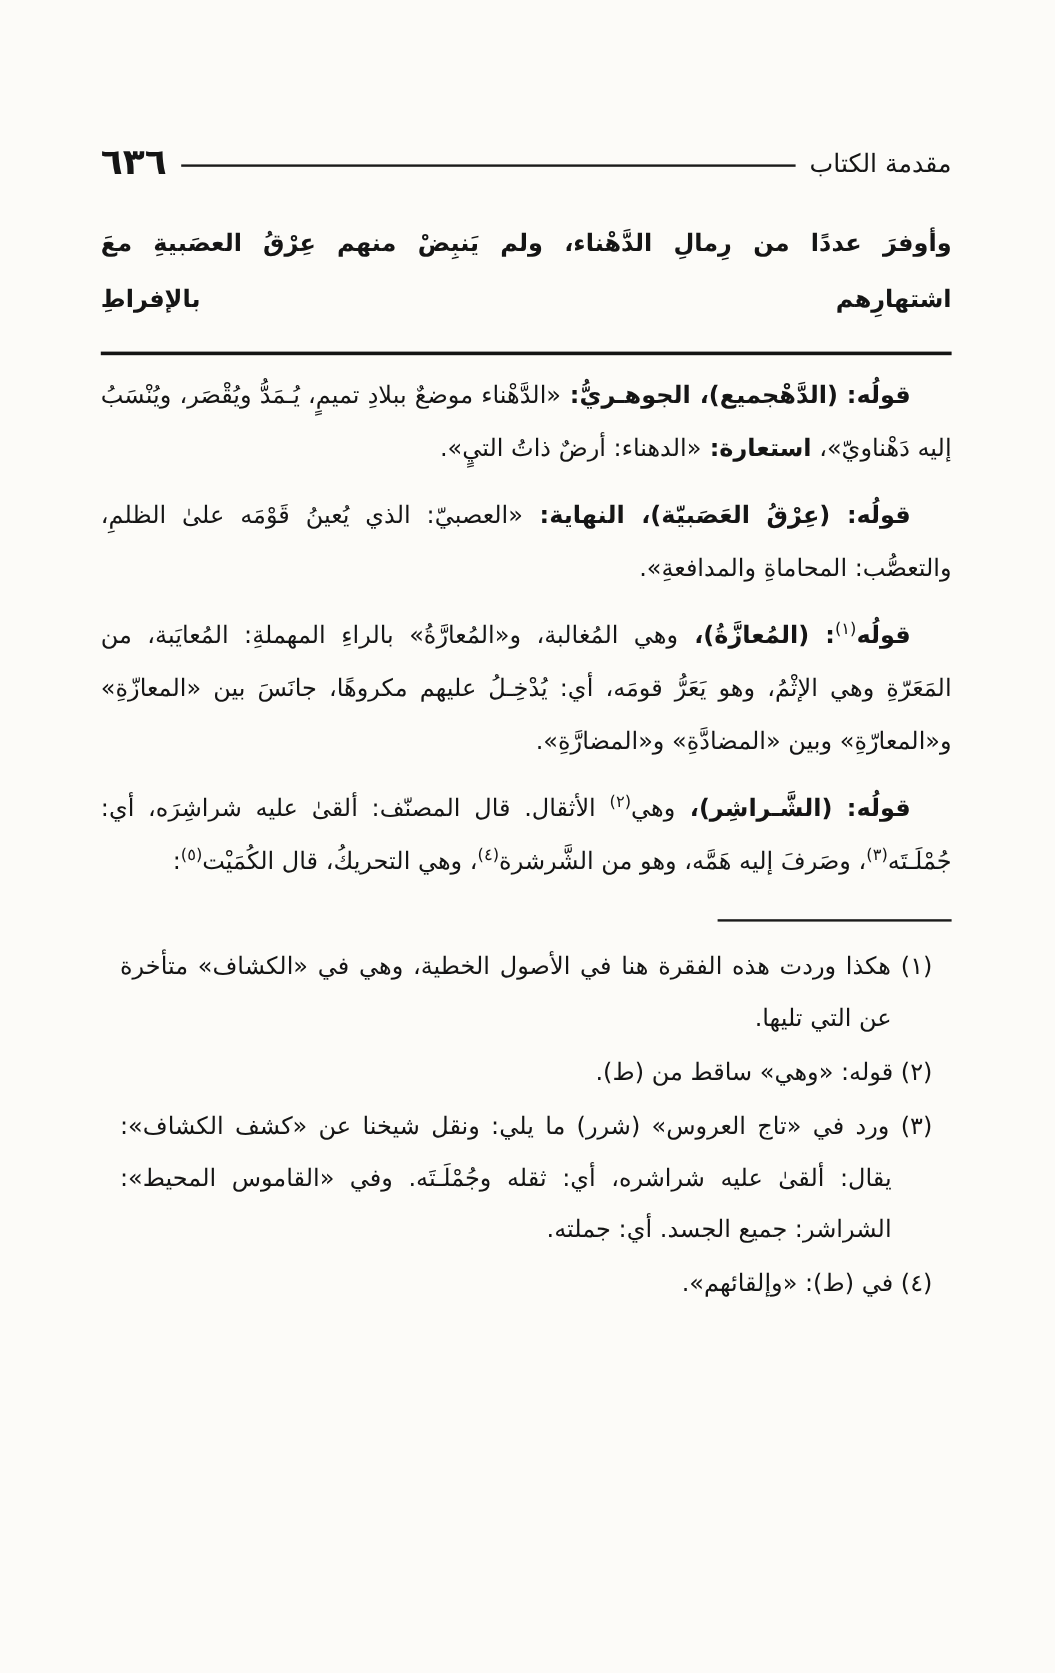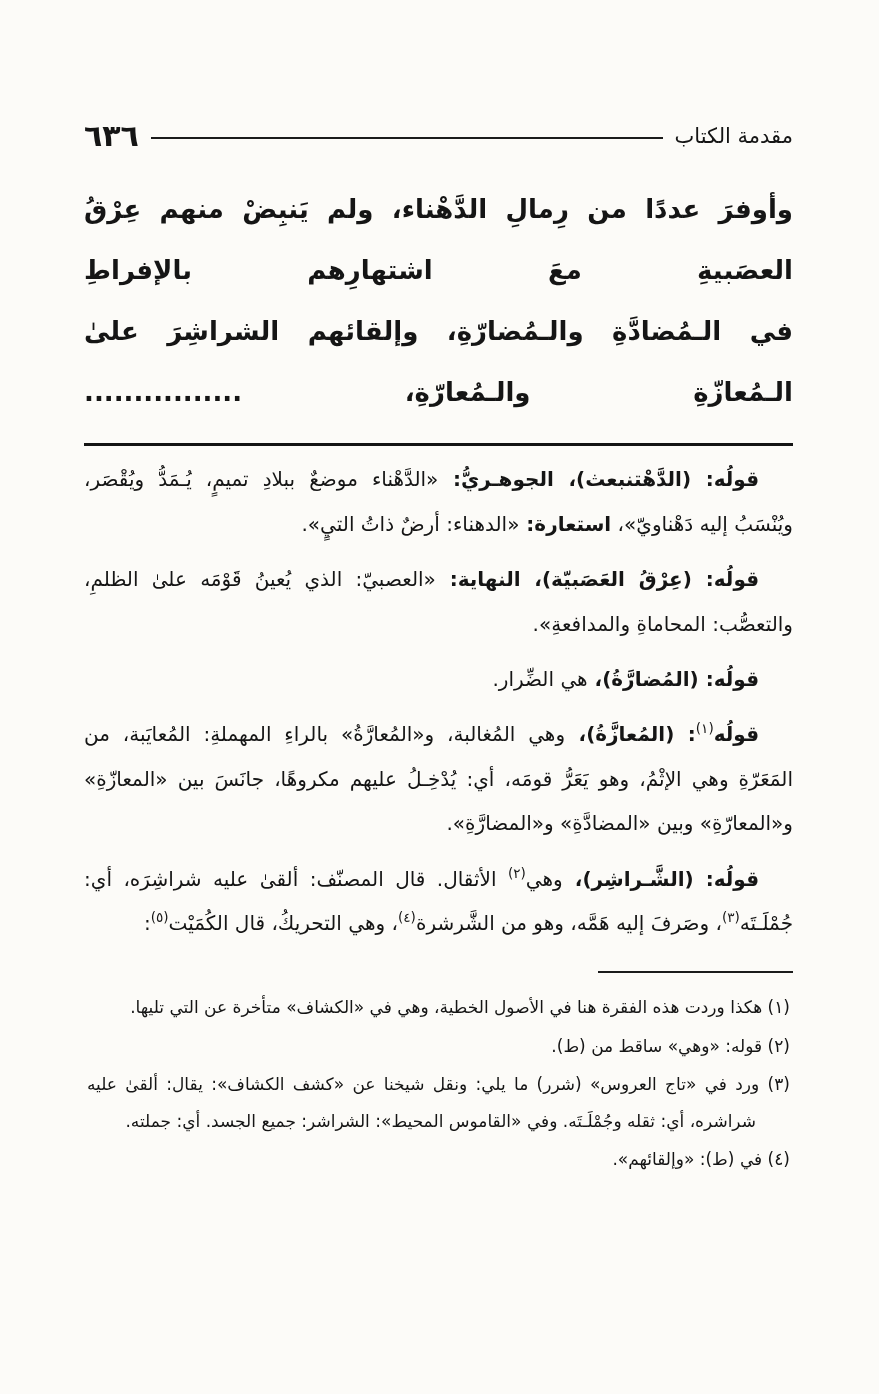--- a/index.html
+++ b/index.html
@@ -39,21 +39,21 @@
   }
   .header-title {
     font-size:21px;
     font-weight:normal;
     white-space:nowrap;
   }
 
   
   .matn { margin-top:14px; }
   .matn-line {
-    font-size:26px;
+    font-size:20px;
     font-weight:bold;
     line-height:2.35;
     text-align:justify;
     text-align-last:justify;
     word-spacing:1px;
   }
 
   .matn-separator {
     border-top:3px solid #141414;
     margin:20px 0 6px 0;
@@ -79,52 +79,50 @@
 
   
   .footnote-separator {
     width:195px;
     border-top:2px solid #1b1b1b;
     height:0;
     margin:26px 0 16px 0; 
   }
   .footnotes { }
   .footnote {
-    font-size:17px;
+    font-size:20px;
     line-height:2.15;
     text-align:justify;
     padding-right:34px;
     text-indent:-34px;
-    margin:2px 3px;
+    margin:2px 16px;
   }
   .fn-marker { font-weight:normal; }
   .fn-text { }
 </style>
 </head>
 <body>
 
 <div class="page">
 
   <header class="page-header">
     <span class="header-title">مقدمة الكتاب</span>
     <span class="header-rule"></span>
     <span class="page-number">٦٣٦</span>
   </header>
 
   <section class="matn">
       <div class="matn-line">وأوفرَ عددًا من رِمالِ الدَّهْناء، ولم يَنبِضْ منهم عِرْقُ العصَبيةِ معَ اشتهارِهم بالإفراطِ</div>
-      <div class="matn-line">في الـمُضادَّةِ والـمُضارّةِ، وإلقائهم الشراشِرَ علىٰ الـمُعازّةِ والـمُعارّةِ، ................</div>
     </section>
 
   <div class="matn-separator"></div>
 
   <section class="commentary">
-      <p class="cpara"><span class="run-bold">قولُه: (الدَّهْتنبعث)، </span><span class="run-bold">الجوهـريُّ: </span><span class="run-normal">«الدَّهْناء موضعٌ ببلادِ تميمٍ، يُـمَدُّ ويُقْصَر، ويُنْسَبُ إليه دَهْناويّ»، </span><span class="run-bold">استعارة: </span><span class="run-normal">«الدهناء: أرضٌ ذاتُ التيٍ».</span></p>
+      <p class="cpara"><span class="run-bold">قولُه: (الدَّهْجميع)، </span><span class="run-bold">الجوهـريُّ: </span><span class="run-normal">«الدَّهْناء موضعٌ ببلادِ تميمٍ، يُـمَدُّ ويُقْصَر، ويُنْسَبُ إليه دَهْناويّ»، </span><span class="run-bold">استعارة: </span><span class="run-normal">«الدهناء: أرضٌ ذاتُ التيٍ».</span></p>
       <p class="cpara"><span class="run-bold">قولُه: (عِرْقُ العَصَبيّة)، </span><span class="run-bold">النهاية: </span><span class="run-normal">«العصبيّ: الذي يُعينُ قَوْمَه علىٰ الظلمِ، والتعصُّب: المحاماةِ والمدافعةِ».</span></p>
-      <p class="cpara"><span class="run-bold">قولُه: (المُضارَّةُ)، </span><span class="run-normal">هي الضِّرار.</span></p>
       <p class="cpara"><span class="run-bold">قولُه</span><span class="run-sup">(١)</span><span class="run-bold">: (المُعازَّةُ)، </span><span class="run-normal">وهي المُغالبة، و«المُعارَّةُ» بالراءِ المهملةِ: المُعايَبة، من المَعَرّةِ وهي الإثْمُ، وهو يَعَرُّ قومَه، أي: يُدْخِـلُ عليهم مكروهًا، جانَسَ بين «المعازّةِ» و«المعارّةِ» وبين «المضادَّةِ» و«المضارَّةِ».</span></p>
       <p class="cpara"><span class="run-bold">قولُه: (الشَّـراشِر)، </span><span class="run-normal">وهي</span><span class="run-sup">(٢)</span><span class="run-normal"> الأثقال. قال المصنّف: ألقىٰ عليه شراشِرَه، أي: جُمْلَـتَه</span><span class="run-sup">(٣)</span><span class="run-normal">، وصَرفَ إليه هَمَّه، وهو من الشَّرشرة</span><span class="run-sup">(٤)</span><span class="run-normal">، وهي التحريكُ، قال الكُمَيْت</span><span class="run-sup">(٥)</span><span class="run-normal">:</span></p>
     </section>
 
   <div class="footnote-separator"></div>
 
   <section class="footnotes">
       <div class="footnote"><span class="fn-marker">(١) </span><span class="fn-text">هكذا وردت هذه الفقرة هنا في الأصول الخطية، وهي في «الكشاف» متأخرة عن التي تليها.</span></div>
       <div class="footnote"><span class="fn-marker">(٢) </span><span class="fn-text">قوله: «وهي» ساقط من (ط).</span></div>
       <div class="footnote"><span class="fn-marker">(٣) </span><span class="fn-text">ورد في «تاج العروس» (شرر) ما يلي: ونقل شيخنا عن «كشف الكشاف»: يقال: ألقىٰ عليه شراشره، أي: ثقله وجُمْلَـتَه. وفي «القاموس المحيط»: الشراشر: جميع الجسد. أي: جملته.</span></div>

